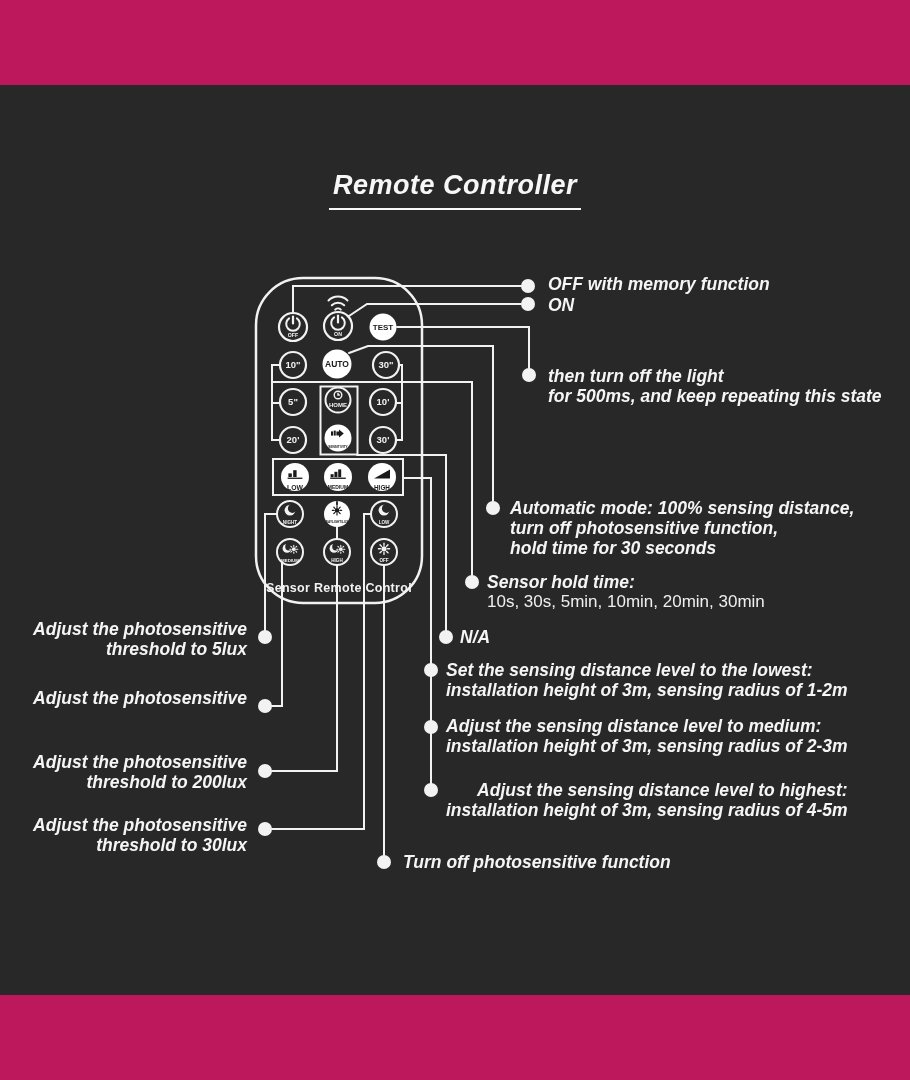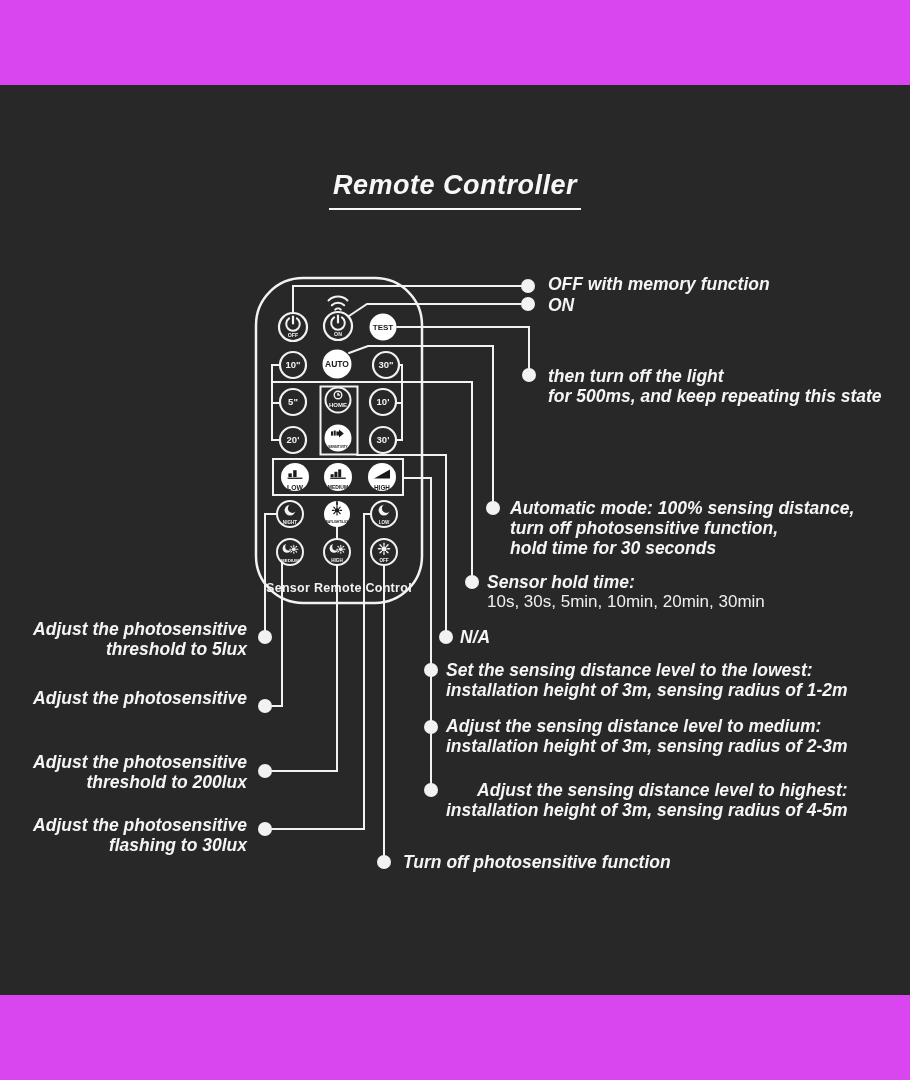--- a/index.html
+++ b/index.html
@@ -1,16 +1,16 @@
 <!DOCTYPE html>
 <html><head>
 <meta charset="utf-8">
 <style>
   html,body{margin:0;padding:0;background:#ffffff;}
-  .stage{position:relative;width:910px;height:1080px;background:#d946ef;overflow:hidden;
+  .stage{position:relative;width:910px;height:1080px;background:#be185d;overflow:hidden;
          font-family:"Liberation Sans",sans-serif;}
   .panel{position:absolute;left:0;top:85px;width:910px;height:910px;background:#282828;}
   .title{position:absolute;left:50%;top:170px;transform:translateX(-50%);
          color:#f7f7f7;font-size:27px;font-weight:bold;font-style:italic;
          border-bottom:2.5px solid #f7f7f7;padding:0 4px 7px 4px;white-space:nowrap;letter-spacing:.5px;}
   svg.overlay{position:absolute;left:0;top:0;}
   .ann{position:absolute;color:#f5f5f5;font-weight:bold;font-style:italic;
        font-size:17.5px;line-height:20px;white-space:nowrap;}
   .ann.rightcol{text-align:right;}
   .ann .ln.plain{font-weight:normal;font-style:normal;font-size:17px;color:#efefef;}
@@ -267,15 +267,15 @@
   </div>
   <div class="ann rightcol" style="right:663px;top:688px;">
     <div class="ln">Adjust the photosensitive</div>
   </div>
   <div class="ann rightcol" style="right:663px;top:752px;">
     <div class="ln">Adjust the photosensitive</div>
     <div class="ln">threshold to 200lux</div>
   </div>
   <div class="ann rightcol" style="right:663px;top:815px;">
     <div class="ln">Adjust the photosensitive</div>
-    <div class="ln">flashing to 30lux</div>
+    <div class="ln">threshold to 30lux</div>
   </div>
 </div>
 
 </body></html>

